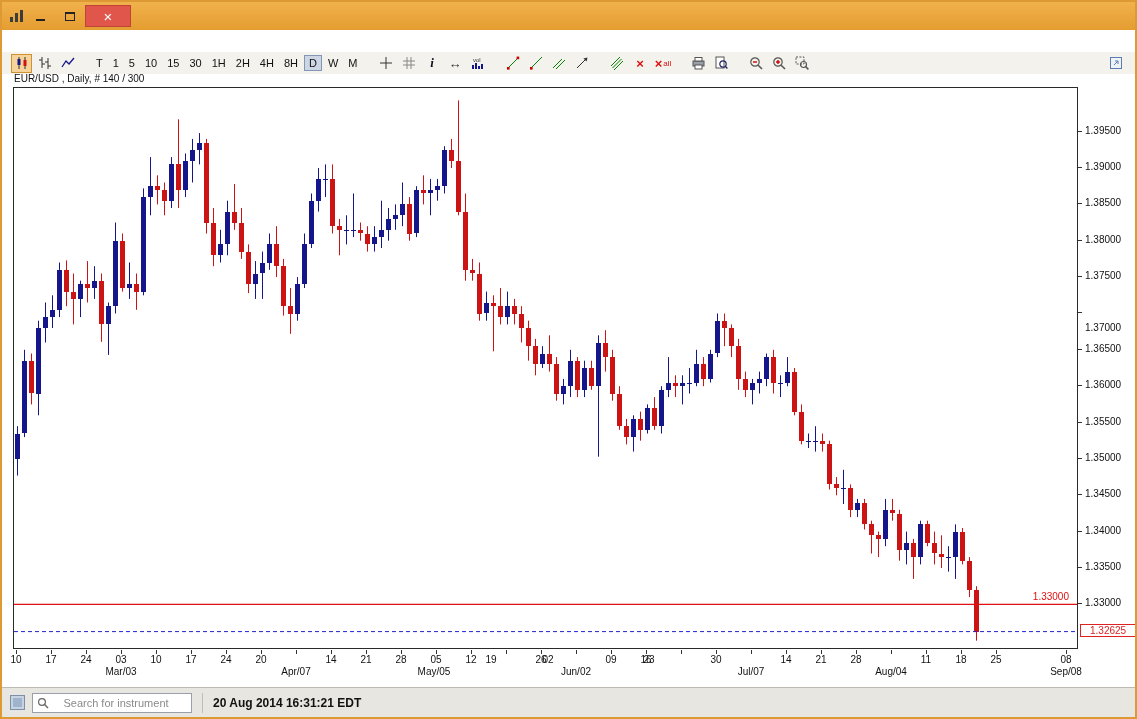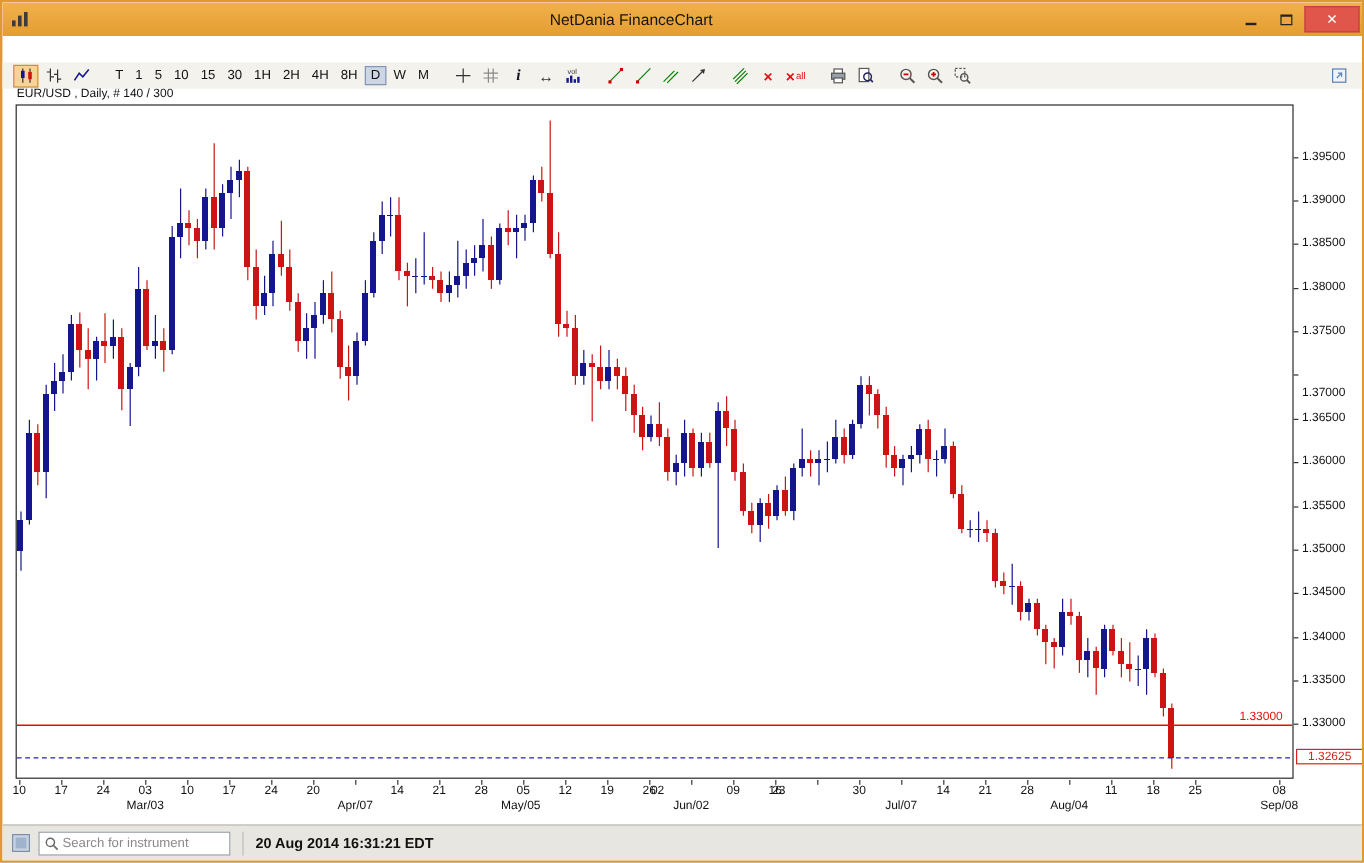--- a/index.html
+++ b/index.html
@@ -44,41 +44,40 @@
   .cp-box { position:absolute; left:2px; border:1px solid #d22; color:#d22; font-size:10px; padding:0 9px; background:#fff; white-space:nowrap; }
   .x-axis { position:absolute; top:648px; left:11px; width:1065px; height:30px; }
   .x-tick { position:absolute; top:0; width:1px; height:4px; background:#333; }
   .x-lbl { position:absolute; top:4px; transform:translateX(-50%); font-size:10px; color:#111; }
   .x-month { position:absolute; top:16px; transform:translateX(-50%); font-size:10px; color:#111; white-space:nowrap; }
 
   
   .status-bar { position:absolute; left:0; right:0; bottom:0; height:30px; background:#e8e6e0; border-top:1px solid #bdbab2; display:flex; align-items:center; }
   .status-logo { margin:0 7px 0 8px; display:flex; }
   .search-box { display:flex; align-items:center; gap:3px; background:#fff; border:1px solid #9aa0a8; height:20px; width:160px; padding:0 4px; }
-  .search-input { border:none; outline:none; font-size:11px; width:128px; color:#333; background:transparent; font-family:"Liberation Sans", sans-serif; }
+  .search-input { border:none; outline:none; font-size:11px; width:128px; color:#333; background:transparent; font-family:"Liberation Sans", sans-serif;text-align:center; }
   .search-input::placeholder { color:#8a8a8a; }
   .status-sep { width:1px; height:20px; background:#c0bdb5; margin:0 10px; }
   .timestamp { font-size:12px; font-weight:bold; color:#111; white-space:nowrap; }
 </style>
 </head>
 <body>
 
 <div class="window">
 
   <div class="title-bar">
     <span class="app-icon">
       <svg width="16" height="14" viewBox="0 0 16 14">
           <g fill="#3c3c3c">
             <rect x="1" y="8" width="3" height="5"></rect>
             <rect x="6" y="4" width="3" height="9"></rect>
             <rect x="11" y="1" width="3" height="12"></rect>
           </g>
         </svg>
     </span>
-    <span class="title">NetDania FinanceChart</span>
     <div class="win-controls">
       <span class="win-btn">
           <span class="min-glyph"></span>
         </span>
       <span class="win-btn">
           <span class="max-glyph"></span>
         </span>
       <span class="win-close">×</span>
     </div>
   </div>
@@ -605,21 +604,21 @@
       <div class="x-tick" style="left:353px"></div>
       <div class="x-lbl" style="left:353px">21</div>
       <div class="x-tick" style="left:388px"></div>
       <div class="x-lbl" style="left:388px">28</div>
       <div class="x-tick" style="left:423px"></div>
       <div class="x-lbl" style="left:423px">05</div>
       <div class="x-month" style="left:421px">May/05</div>
       <div class="x-tick" style="left:458px"></div>
       <div class="x-lbl" style="left:458px">12</div>
       <div class="x-tick" style="left:493px"></div>
-      <div class="x-lbl" style="left:493px">19</div>
+      <div class="x-lbl" style="left:478px">19</div>
       <div class="x-tick" style="left:528px"></div>
       <div class="x-lbl" style="left:528px">26</div>
       <div class="x-tick" style="left:563px"></div>
       <div class="x-lbl" style="left:535px">02</div>
       <div class="x-month" style="left:563px">Jun/02</div>
       <div class="x-tick" style="left:598px"></div>
       <div class="x-lbl" style="left:598px">09</div>
       <div class="x-tick" style="left:633px"></div>
       <div class="x-lbl" style="left:633px">16</div>
       <div class="x-tick" style="left:668px"></div>

